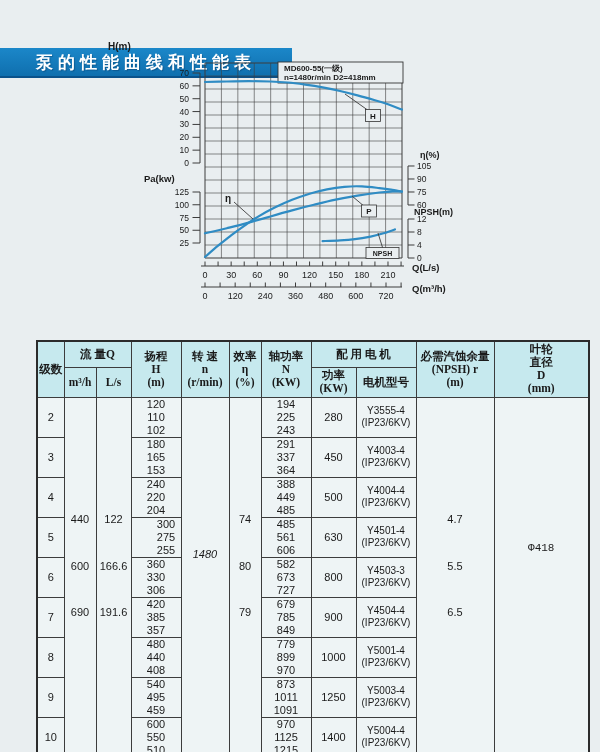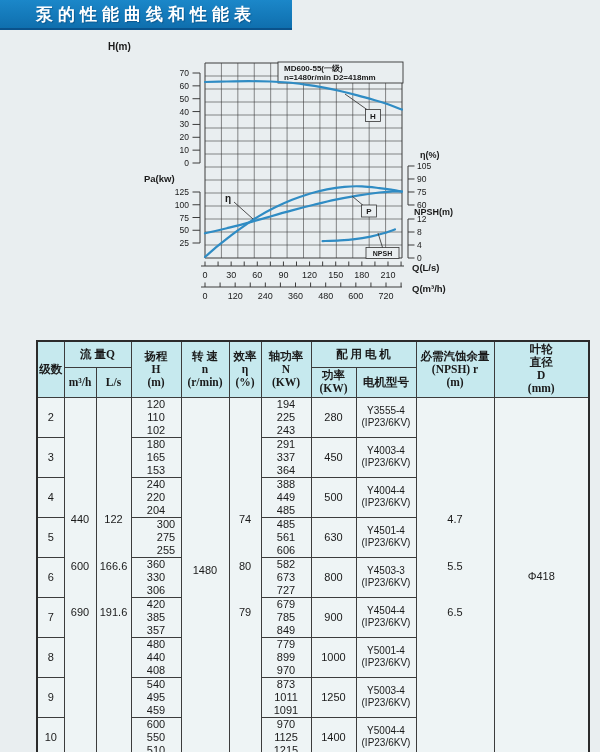--- a/index.html
+++ b/index.html
@@ -15,20 +15,21 @@
   .banner{display:flex;height:30px;width:600px;}
   .banner-left{
     width:292px;height:30px;
     background:linear-gradient(#1b87c9,#0f6fae);
     border-bottom:2px solid #0a528b;
     box-sizing:border-box;
     color:#fff;font-weight:bold;font-size:17px;letter-spacing:5px;
     display:flex;align-items:center;justify-content:center;
     font-family:"Liberation Sans",sans-serif;
     text-shadow:1px 1px 1px rgba(0,40,80,.35);
+    margin-top:48px;
   }
   .banner-right{
     flex:1;height:30px;
     background:linear-gradient(#63bde6,#49aedd);
     color:#fff;font-weight:bold;font-size:16px;letter-spacing:2px;
     display:flex;align-items:center;justify-content:center;
     text-shadow:1px 1px 1px rgba(0,40,80,.3);
   }
   
   .chart-wrap{width:600px;height:310px;position:relative;}
@@ -290,40 +291,40 @@
           </td>
           <td rowspan="9" class="mergecell">
             <span class="mv" style="top: 121px;">122</span>
             <span class="mv" style="top: 168px;">166.6</span>
             <span class="mv" style="top: 214px;">191.6</span>
           </td>
           <td class="triple" style="white-space: pre-line;">120
 110
 102</td>
           <td rowspan="9" class="mergecell">
-            <span class="mv" style="top: 172px;">1480</span>
+            <span class="mv" style="top: 156px; font-style: italic;">1480</span>
           </td>
           <td rowspan="9" class="mergecell">
             <span class="mv" style="top: 121px;">74</span>
             <span class="mv" style="top: 168px;">80</span>
             <span class="mv" style="top: 214px;">79</span>
           </td>
           <td class="triple" style="white-space: pre-line;">194
 225
 243</td>
           <td>280</td>
           <td class="motor" style="white-space: pre-line;">Y3555-4
 (IP23/6KV)</td>
           <td rowspan="9" class="mergecell">
             <span class="mv" style="top: 121px;">4.7</span>
             <span class="mv" style="top: 168px; text-align: center;">5.5</span>
             <span class="mv" style="top: 214px;">6.5</span>
           </td>
           <td rowspan="9" class="mergecell">
-            <span class="mv" style="top: 178px;">Φ418</span>
+            <span class="mv" style="top: 150px; font-family: Liberation Mono, monospace;">Φ418</span>
           </td>
         </tr>
         <tr>
           <td>3</td>
           <td class="triple" style="white-space: pre-line;">180
 165
 153</td>
           <td class="triple" style="white-space: pre-line;">291
 337
 364</td>

